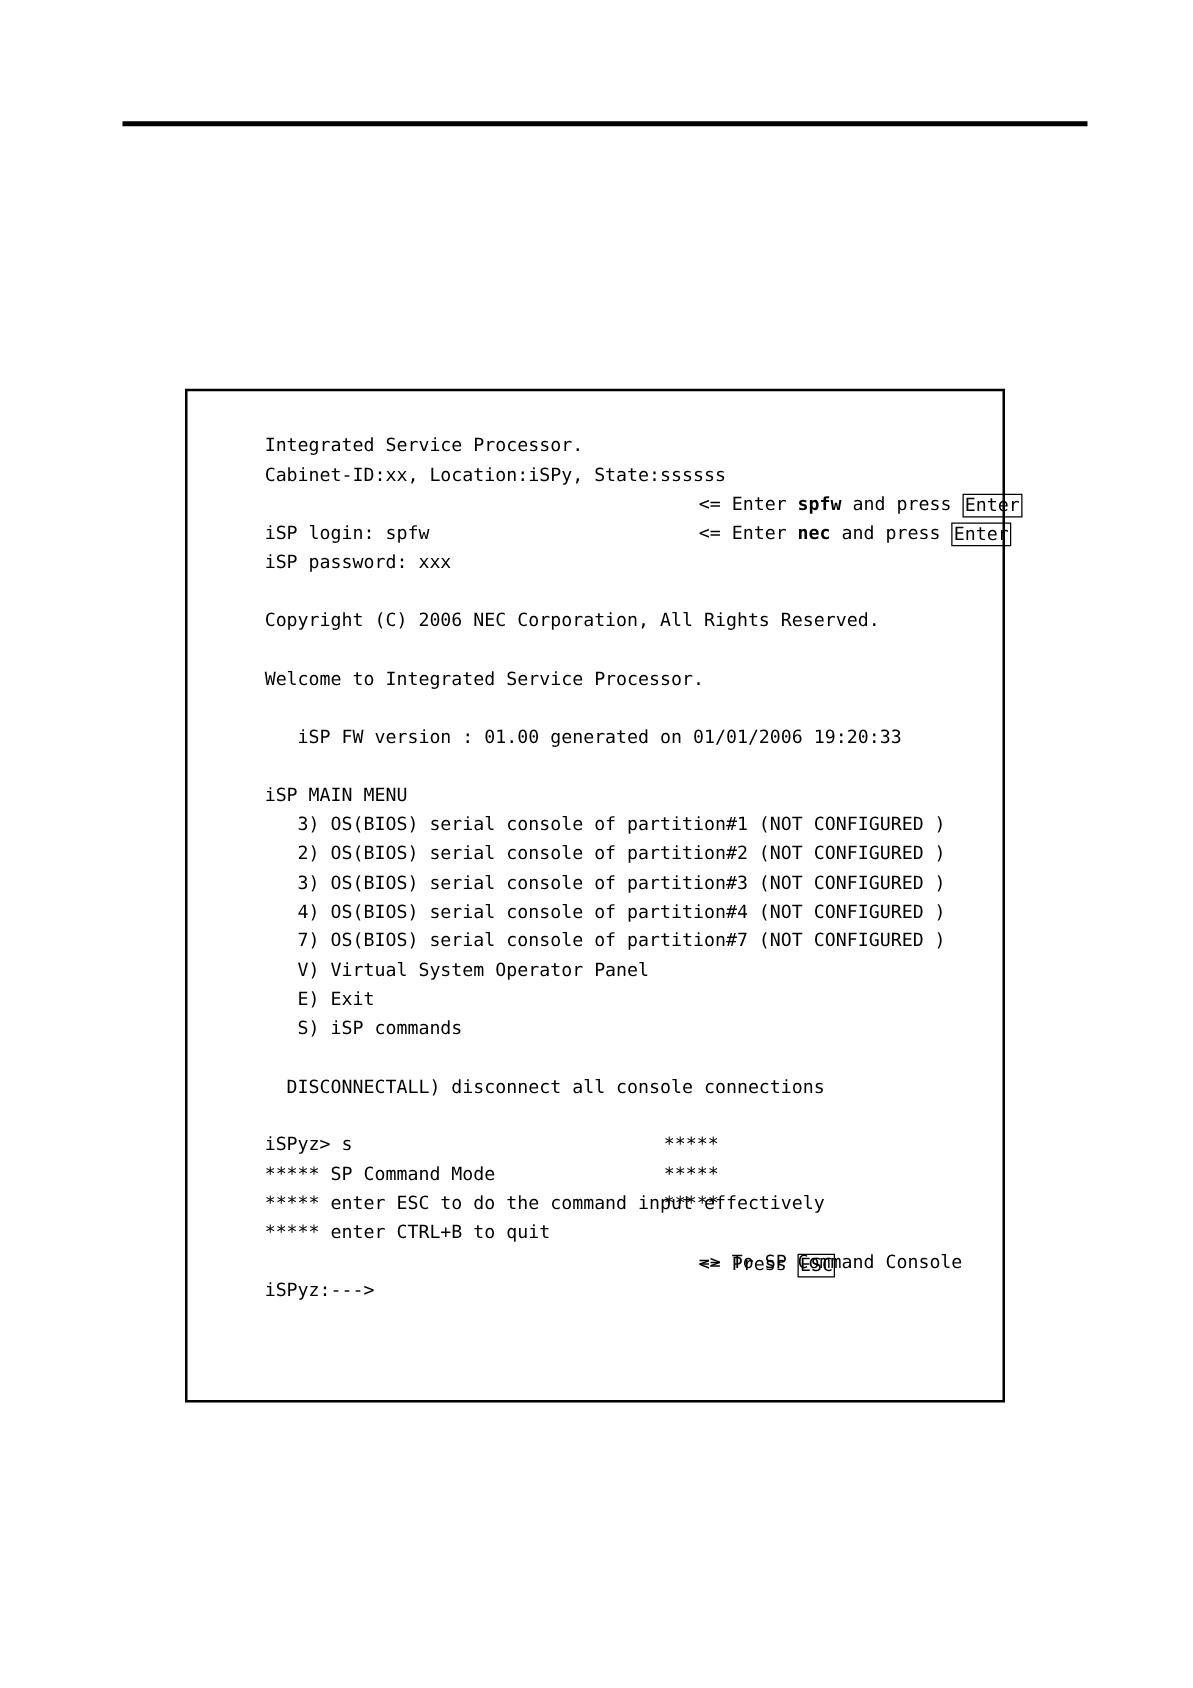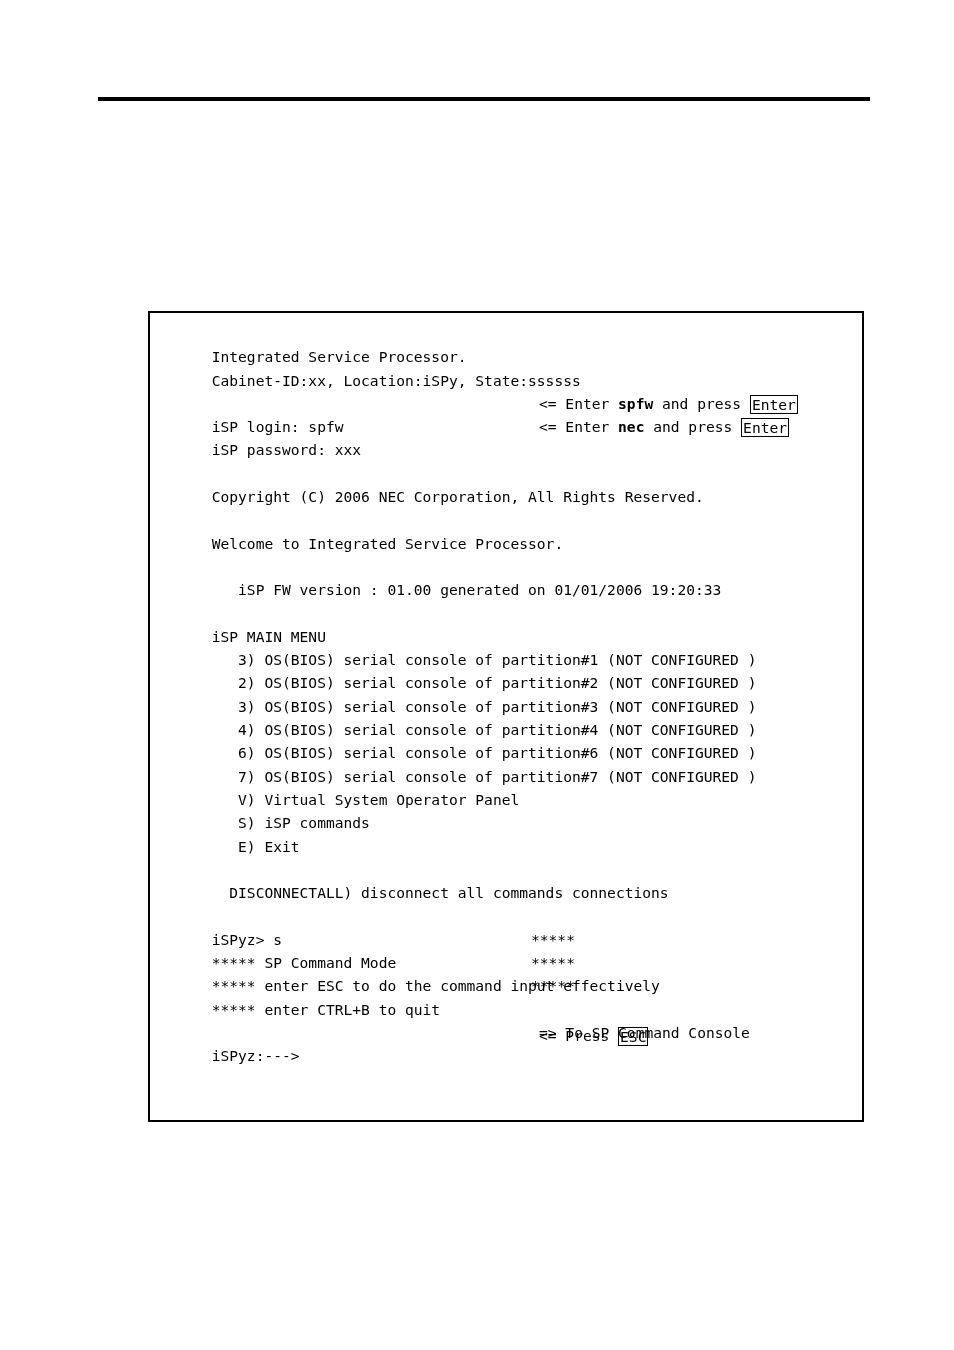--- a/index.html
+++ b/index.html
@@ -25,21 +25,21 @@
     width: 772px;
     height: 4px;
     background: #000000;
   }
 
   
   .screen-box {
     position: absolute;
     left: 148px;
     top: 311px;
-    width: 716px;
+    width: 656px;
     height: 811px;
     border: 2px solid #000000;
     box-sizing: border-box;
     background: #ffffff;
   }
 
   .screen-inner {
     position: absolute;
     left: 9px;
     top: 9px;
@@ -62,21 +62,21 @@
   }
 
   .left-col {
     display: inline-block;
     white-space: pre;
   }
 
   
   .annot {
     position: absolute;
-    left: 380px;
+    left: 400px;
     top: 0;
     white-space: pre;
   }
 
   .bold {
     font-weight: bold;
   }
 
   
   .keycap {
@@ -160,39 +160,36 @@
     <div class="line">
       <span class="left-col">   2) OS(BIOS) serial console of partition#2 (NOT CONFIGURED )</span>
     </div>
     <div class="line">
       <span class="left-col">   3) OS(BIOS) serial console of partition#3 (NOT CONFIGURED )</span>
     </div>
     <div class="line">
       <span class="left-col">   4) OS(BIOS) serial console of partition#4 (NOT CONFIGURED )</span>
     </div>
     <div class="line">
-      <span class="left-col">   6) OS(BIOS) serial console of partition#6 (NOT CONFIGURED )</span>
-    </div>
-    <div class="line">
       <span class="left-col">   7) OS(BIOS) serial console of partition#7 (NOT CONFIGURED )</span>
     </div>
     <div class="line">
       <span class="left-col">   V) Virtual System Operator Panel</span>
     </div>
     <div class="line">
+      <span class="left-col">   E) Exit</span>
+    </div>
+    <div class="line">
       <span class="left-col">   S) iSP commands</span>
     </div>
-    <div class="line">
-      <span class="left-col">   E) Exit</span>
-    </div>
-
-    <div class="line blank"></div>
-
-    <div class="line">
-      <span class="left-col">  DISCONNECTALL) disconnect all commands connections</span>
+
+    <div class="line blank"></div>
+
+    <div class="line">
+      <span class="left-col">  DISCONNECTALL) disconnect all console connections</span>
     </div>
 
     <div class="line blank"></div>
 
     <div class="line">
       <span class="left-col">iSPyz&gt; s</span>
     </div>
 
     <div class="line">
       <span class="left-col">***** SP Command Mode</span>

